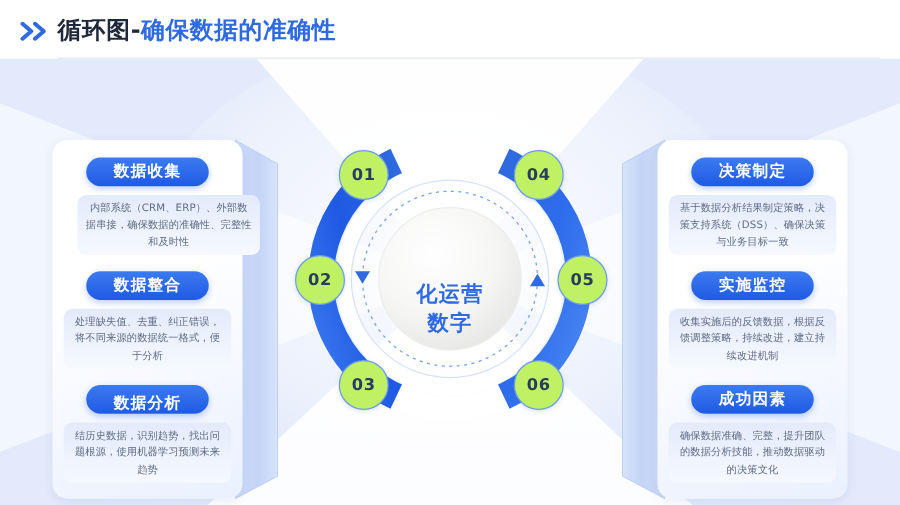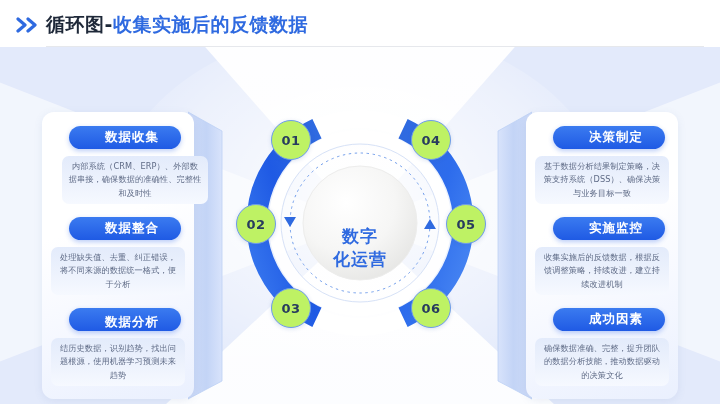--- a/index.html
+++ b/index.html
@@ -34,21 +34,21 @@
   .panel{position:absolute;border-radius:12px;
          background:linear-gradient(160deg,#ffffff 0%,#ffffff 38%,#f4f7ff 72%,#eaf0fe 100%);
          box-shadow:0 2px 8px rgba(80,110,170,.10);}
   .panel-left{left:42px;top:65px;width:152px;height:287px;}
   .panel-right{left:526px;top:65px;width:152px;height:287px;}
 
   .pill{position:absolute;height:23px;border-radius:12px;
         background:linear-gradient(180deg,#3b7bf0 0%,#1f5ae4 100%);
         color:#ffffff;font-size:12.5px;font-weight:bold;letter-spacing:1px;
         display:flex;align-items:center;justify-content:center;
-        box-shadow:0 2px 5px rgba(31,90,228,.30);padding-left:14px;}
+        box-shadow:0 2px 5px rgba(31,90,228,.30);}
 
   .desc{position:absolute;border-radius:7px;
         background:linear-gradient(180deg,#e3ebfb 0%,#eef3fd 60%,#f6f9ff 100%);
         color:#5f6b86;font-size:8.2px;line-height:13.4px;letter-spacing:.1px;
         text-align:center;display:flex;align-items:center;justify-content:center;
         padding:3px 6px;box-sizing:border-box;}
 
   
   .ring{position:absolute;left:226px;top:42px;width:268px;height:268px;}
   .ring svg{display:block;}
@@ -69,21 +69,21 @@
 
 <div class="slide">
 
   <div class="header">
     <div class="chev">
       <svg width="30" height="16" viewBox="0 0 30 16">
         <path d="M2 2 L9 8 L2 14" fill="none" stroke="#2f6ae0" stroke-width="3.2" stroke-linecap="round" stroke-linejoin="round"></path>
         <path d="M12 2 L19 8 L12 14" fill="none" stroke="#2f6ae0" stroke-width="3.2" stroke-linecap="round" stroke-linejoin="round"></path>
       </svg>
     </div>
-    <div class="title"><span class="t-dark">循环图-</span><span class="t-blue">收集实施后的反馈数据</span></div>
+    <div class="title"><span class="t-dark">循环图-</span><span class="t-blue">确保数据的准确性</span></div>
     <div class="divider"></div>
   </div>
 
   <div class="canvas">
 
     <svg class="bgsvg" width="720" height="357" viewBox="0 0 720 357">
       <defs>
         <linearGradient id="wg" x1="0" y1="0" x2="0" y2="1">
           <stop offset="0%" stop-color="#ffffff" stop-opacity="1"></stop>
           <stop offset="100%" stop-color="#ffffff" stop-opacity=".88"></stop>
@@ -187,22 +187,22 @@
       <span>04</span>
     </div>
     <div class="numnode" style="left:446px;top:157px;">
       <span>05</span>
     </div>
     <div class="numnode" style="left:411px;top:241px;align-items:center;">
       <span>06</span>
     </div>
 
     <div class="centertext">
+      <span>化运营</span>
       <span>数字</span>
-      <span>化运营</span>
     </div>
 
     <div class="panel panel-left">
       <div class="pill" style="left:27px;top:14px;width:98px;">
         <span>数据收集</span>
       </div>
       <div class="desc" style="left:20px;top:44px;width:146px;height:48px;">
         <span>内部系统（CRM、ERP）、外部数据串接，确保数据的准确性、完整性和及时性</span>
       </div>
 

